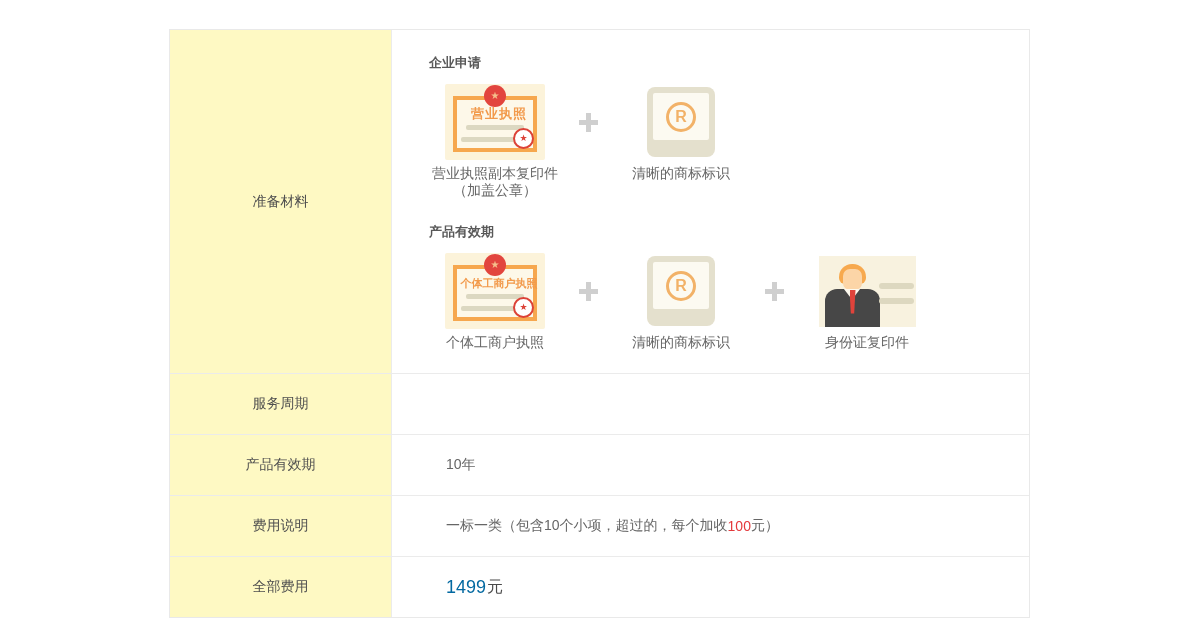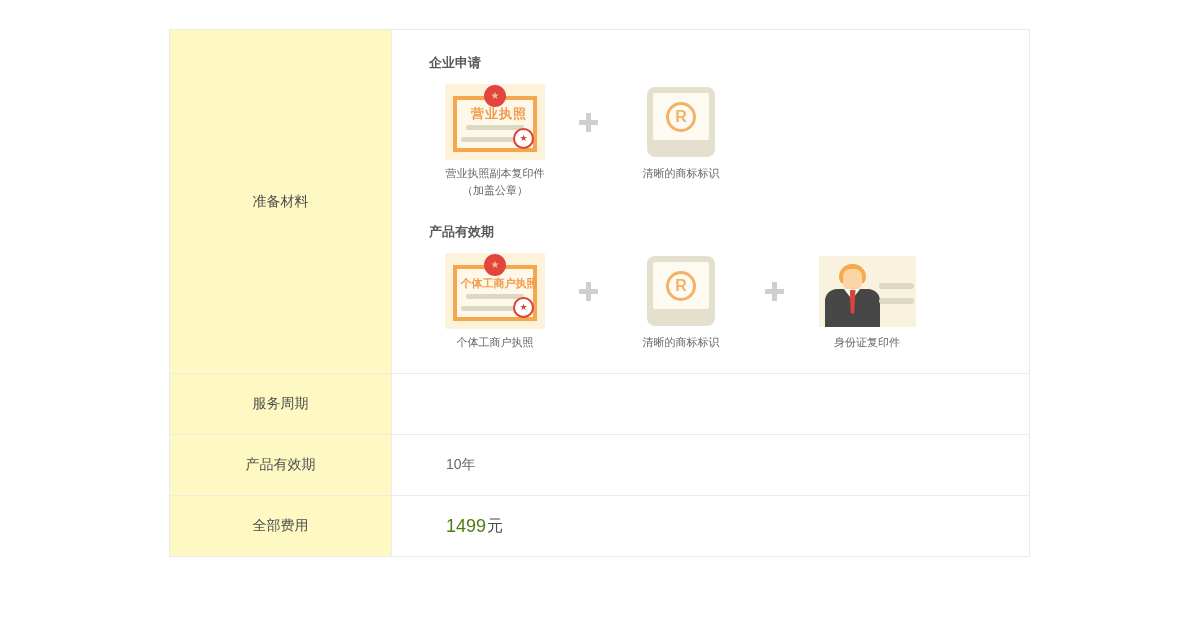--- a/index.html
+++ b/index.html
@@ -15,31 +15,31 @@
     display:flex; align-items:center; justify-content:center;
     font-size:14px; color:#4f4f4f; }
 
   .cell-value { flex:1; }
   .row-simple { height:61px;gap:17px; }
   .row-simple:last-child { height:60px; }
   .row-simple .cell-value { display:flex; align-items:center; padding-left:37px;
     font-size:14px; color:#666; }
 
   .hl { color:#e4393c; }
-  .price { color:#4d7c0f; font-size:18px; }
+  .price { color:#0369a1; font-size:18px; }
   .unit { font-size:16px; color:#4a4a4a; margin-left:1px; }
 
   
   .row-materials .cell-value { padding:24px 0 22px 37px; }
   .section-title { font-size:13px; font-weight:bold; color:#595959; line-height:18px; }
   .section-2 { margin-top:24px; }
   .items-row { display:flex; align-items:flex-start; column-gap:15px; margin-top:12px; }
   .m-item { width:132px; display:flex; flex-direction:column; align-items:center; }
   .icon-box { height:76px; display:flex; align-items:center; justify-content:center; }
-  .item-label { margin-top:5px; font-size:11px; line-height:17px; color:#666; text-align:center; }
+  .item-label { margin-top:5px; font-size:14px; line-height:17px; color:#666; text-align:center; }
 
   
   .plus { width:24px; height:76px; position:relative; }
   .plus::before { content:""; position:absolute; left:3px; width:19px; top:36px; height:5px; background:#cfcfcf; }
   .plus::after  { content:""; position:absolute; left:10px; width:5px; top:29px; height:19px; background:#cfcfcf; }
 
   
   .lic { position:relative; width:100px; height:76px; background:#fcf3da; border-radius:2px; }
   .lic .frame { position:absolute; left:8px; right:8px; top:12px; bottom:8px;
     border:4px solid #f6a74e; background:#fdf8e9; }
@@ -191,20 +191,28 @@
     <div class="cell-label">服务周期</div>
   </div>
 
   <div class="s-row row-simple">
     <div class="cell-label">产品有效期</div>
     <div class="cell-value">
       <span>10年</span>
     </div>
   </div>
 
+  <div class="s-row row-simple">
+    <div class="cell-label">费用说明</div>
+    <div class="cell-value">
+      <span>一标一类（包含10个小项，超过的，每个加收</span>
+        <span class="hl">100</span>
+        <span>元）</span>
+    </div>
+  </div>
 
   <div class="s-row row-simple">
     <div class="cell-label">全部费用</div>
     <div class="cell-value">
       <span class="price">1499</span>
         <span class="unit">元</span>
     </div>
   </div>
 
 </div>

